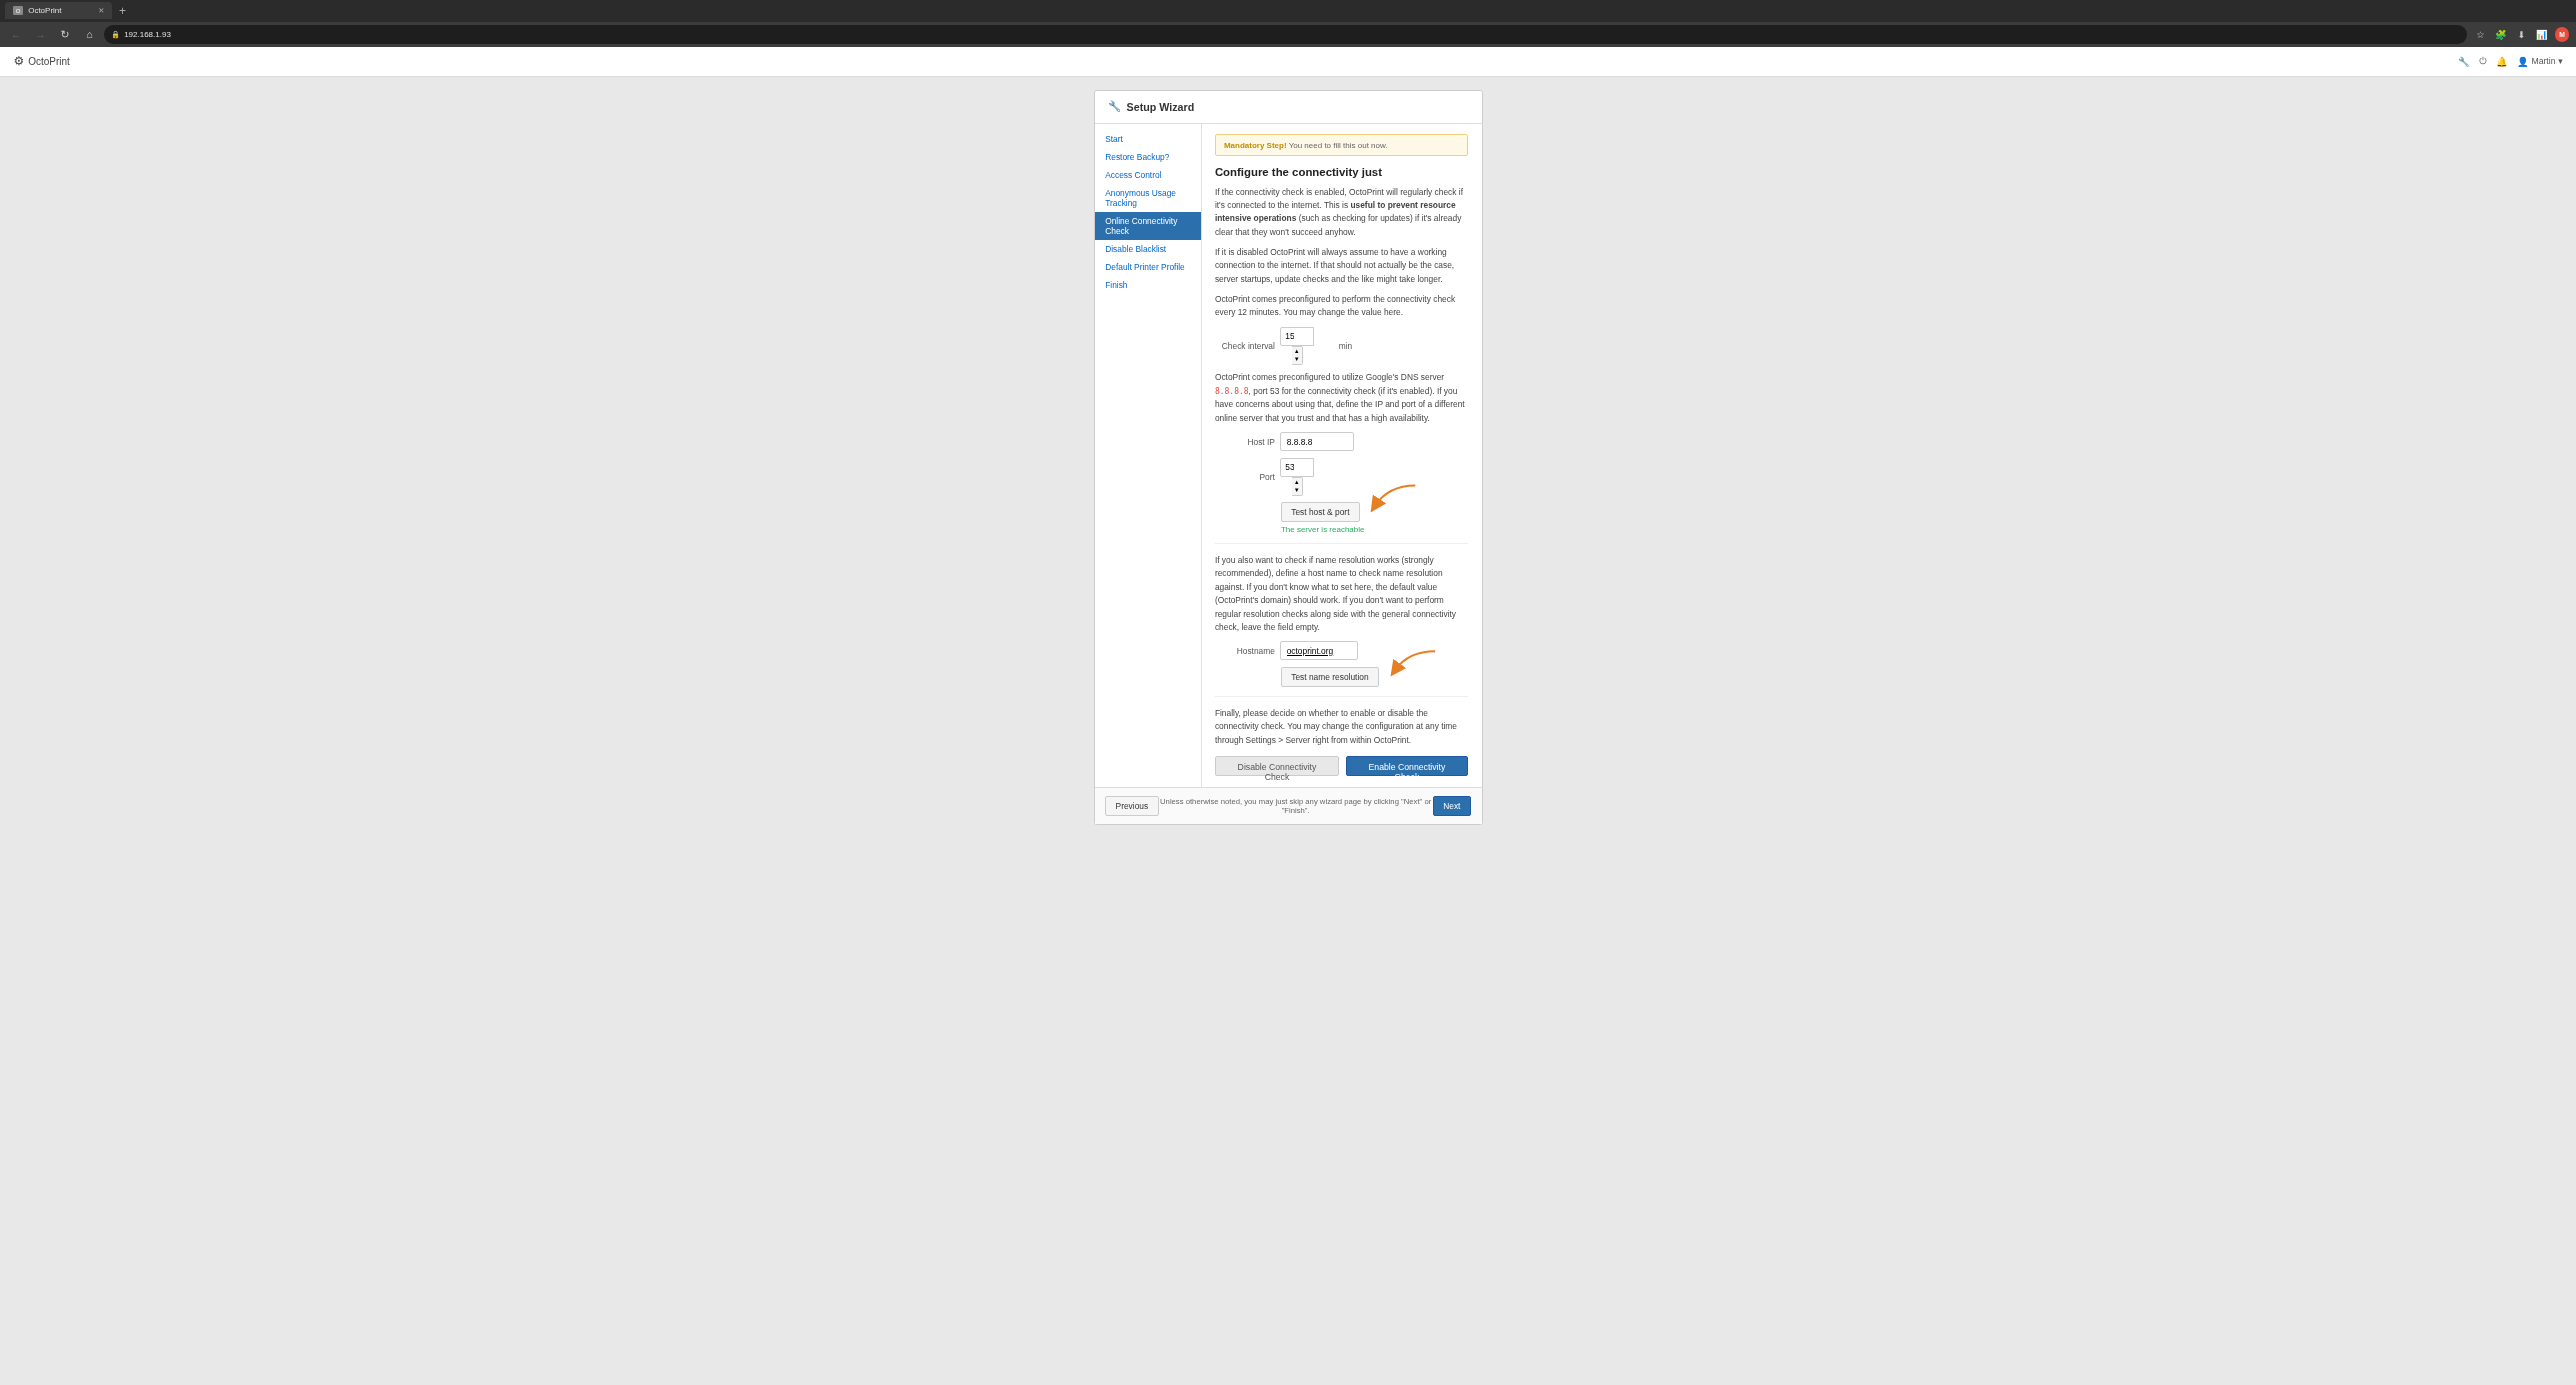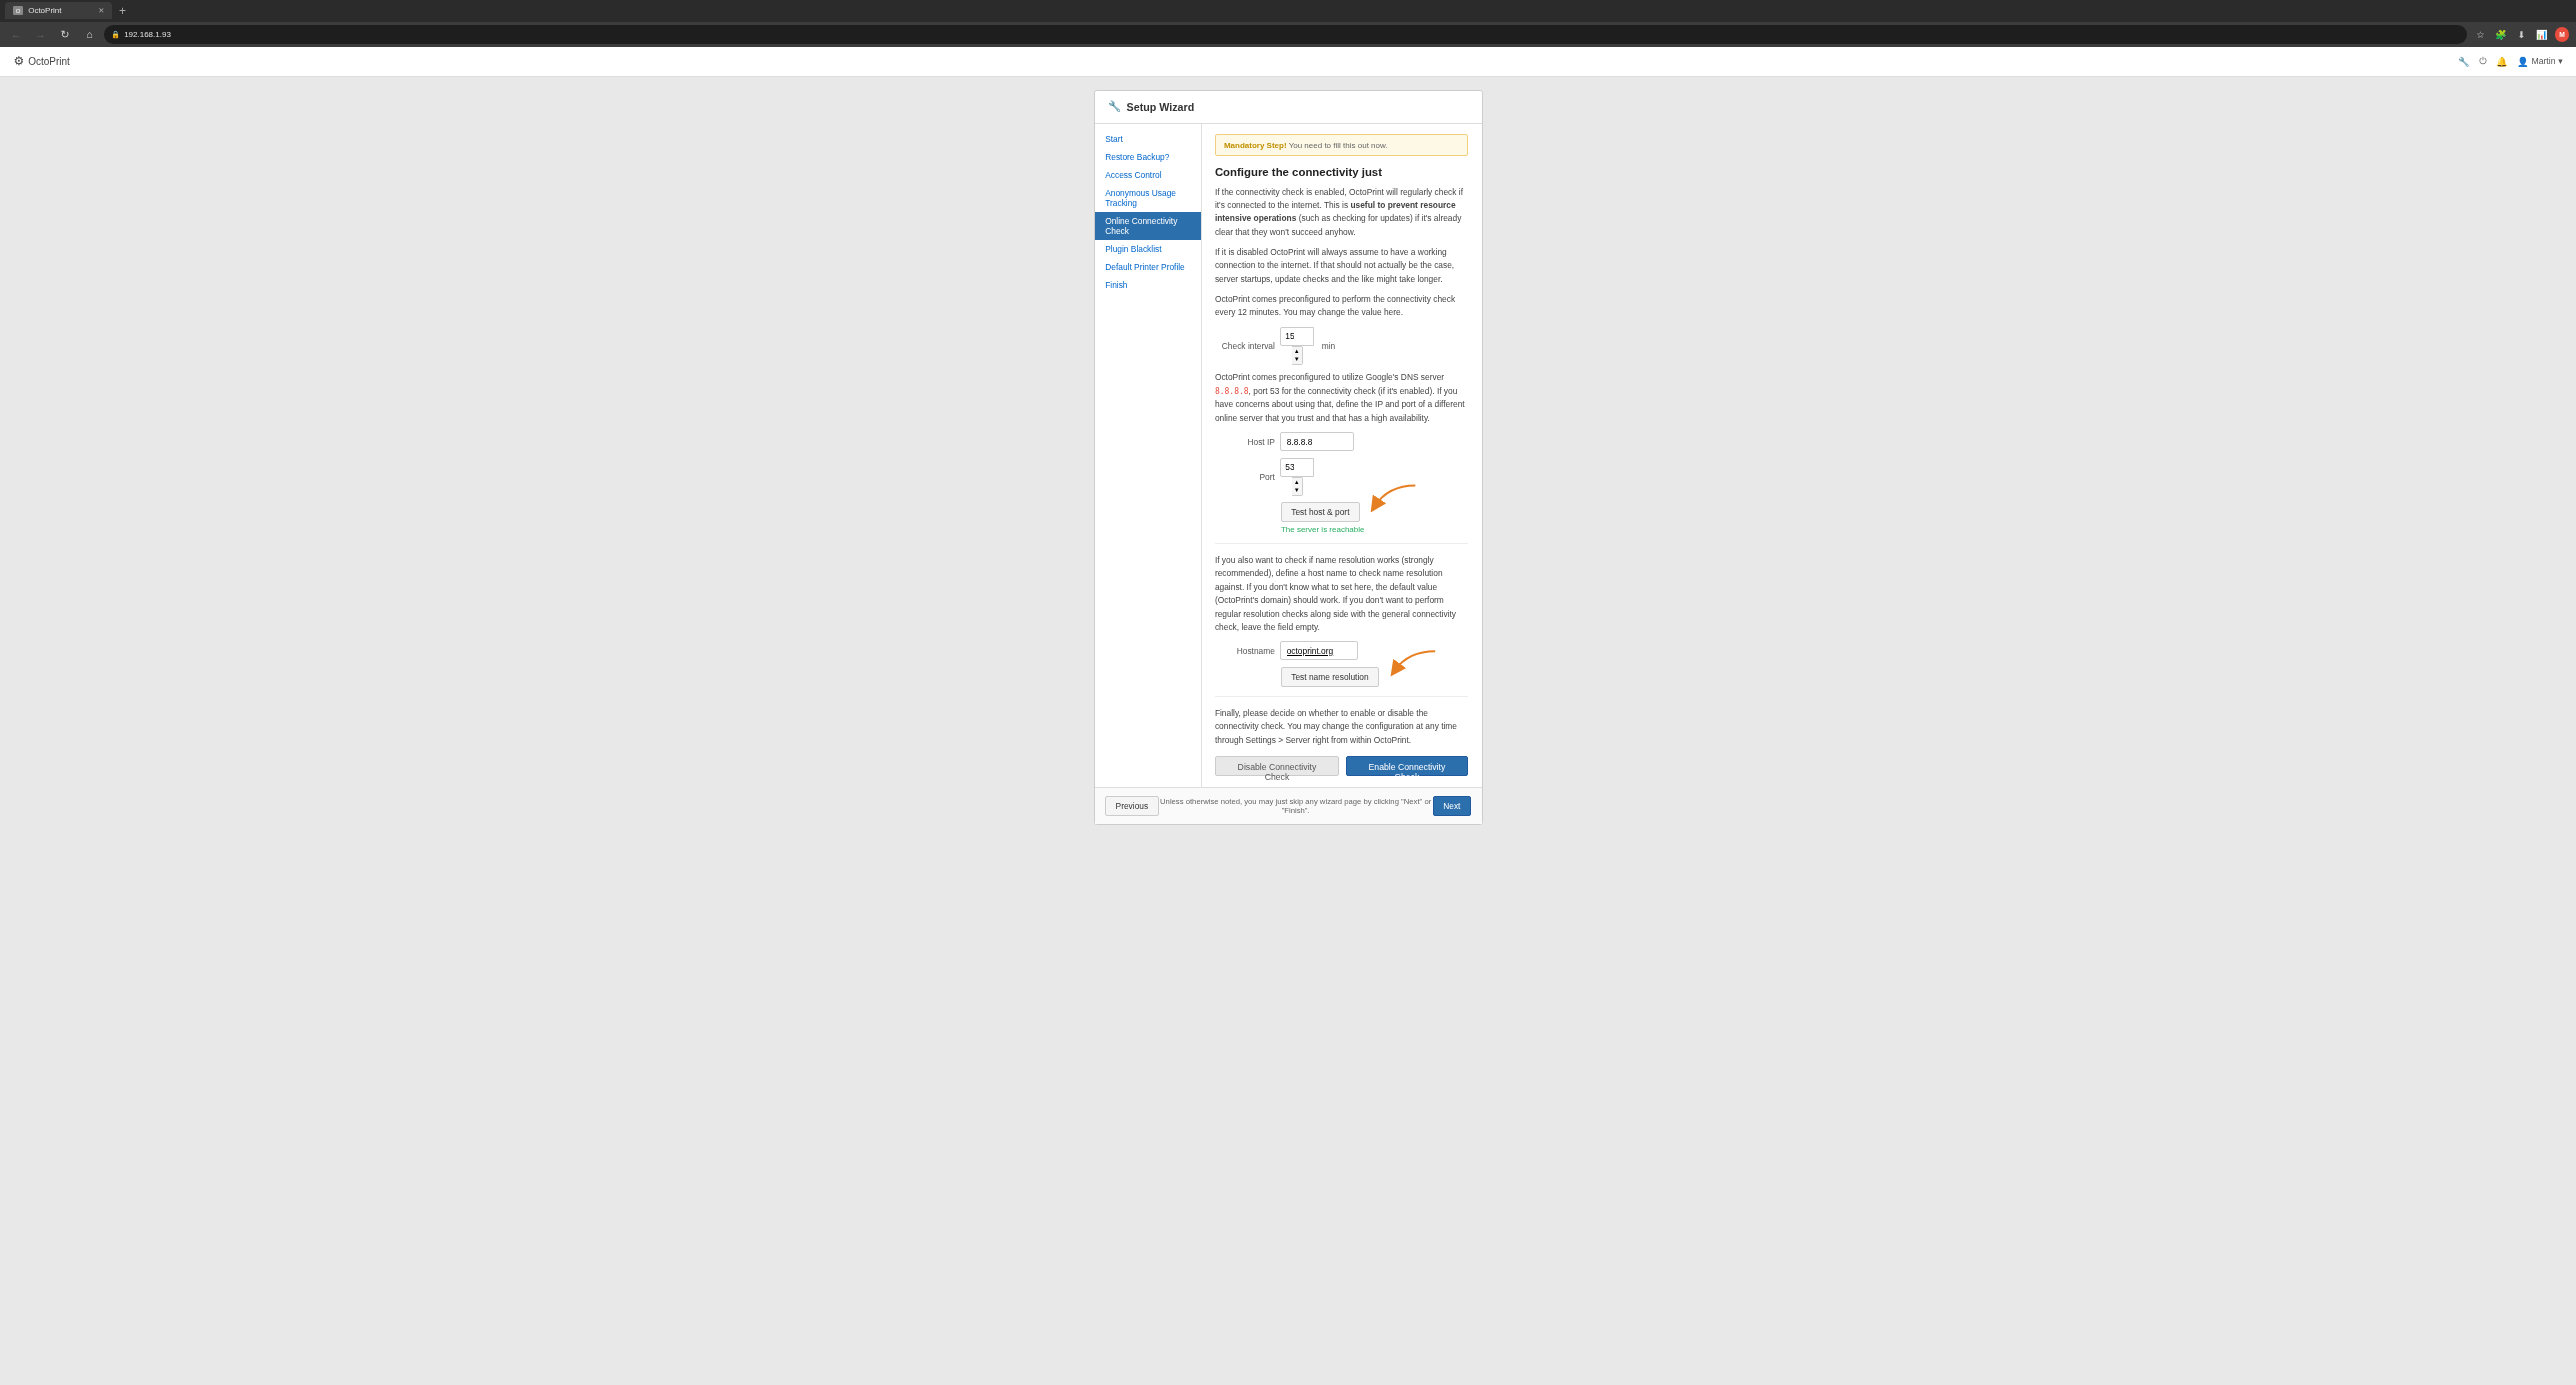--- a/index.html
+++ b/index.html
@@ -297,21 +297,21 @@
       border: none;
       background: #f5f5f5;
       cursor: pointer;
       font-size: 6px;
       padding: 0 2px;
       line-height: 1;
     }
     .unit-label {
       font-size: 8.4px;
       color: #555;
-      margin-left: 2px;
+      margin-left: 19px;
     }
 
     
     .btn {
       padding: 3.4px 9.4px;
       border-radius: 2px;
       font-size: 8.4px;
       cursor: pointer;
       border: 0.7px solid transparent;
       height: 20px;
@@ -435,21 +435,21 @@
     </div>
 
     <div class="wizard-body">
 
       <div class="wizard-sidebar">
         <div class="sidebar-item">Start</div>
         <div class="sidebar-item">Restore Backup?</div>
         <div class="sidebar-item">Access Control</div>
         <div class="sidebar-item">Anonymous Usage Tracking</div>
         <div class="sidebar-item active">Online Connectivity Check</div>
-        <div class="sidebar-item">Plugin Blacklist</div>
+        <div class="sidebar-item">Disable Blacklist</div>
         <div class="sidebar-item">Default Printer Profile</div>
         <div class="sidebar-item">Finish</div>
       </div>
 
       <div class="wizard-main">
 
         <div class="mandatory-banner">
           <strong>Mandatory Step!</strong>
           <span> You need to fill this out now.</span>
         </div>

